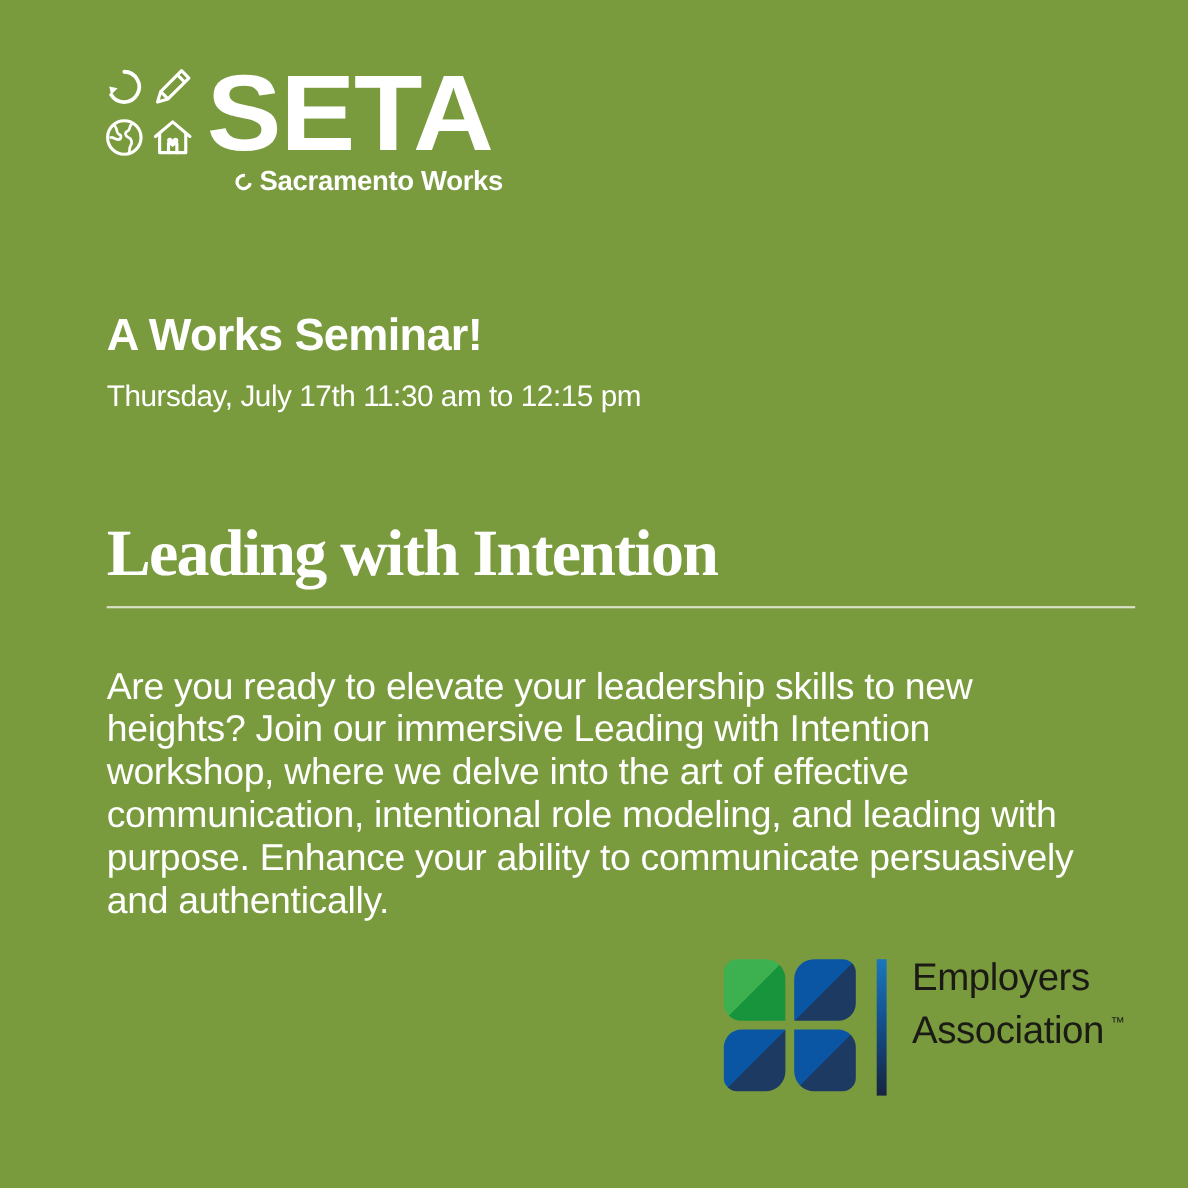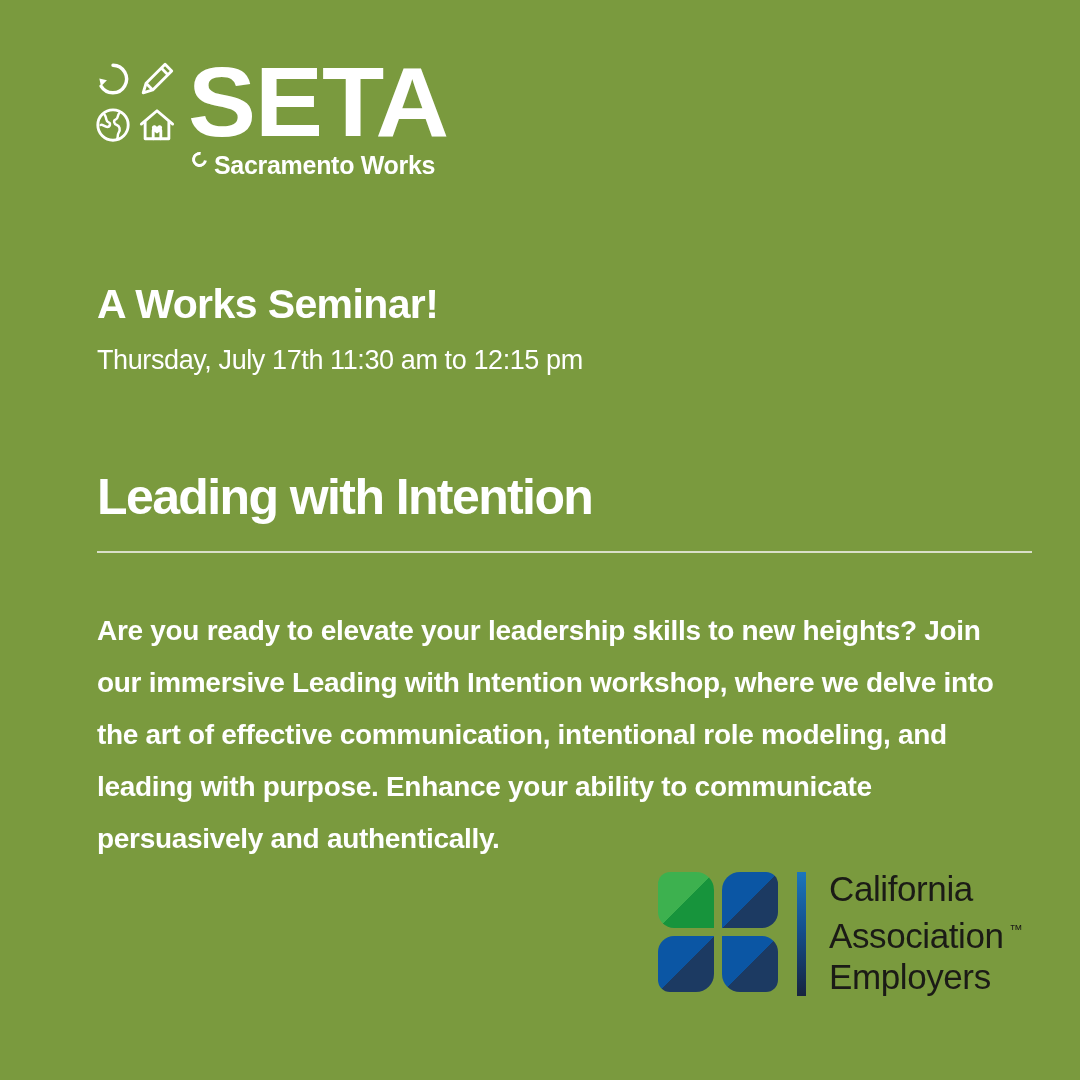--- a/index.html
+++ b/index.html
@@ -56,24 +56,24 @@
     line-height: 100px;
     font-weight: 900;
     color: #ffffff;
     letter-spacing: -1px;
     font-family: "Liberation Sans", sans-serif;
     transform: scaleX(1.04);
     transform-origin: left center;
   }
   .seta-tagline {
     position: absolute;
-    left: 98px;
+    left: 120px;
     top: 100px;
     display: flex;
-    align-items: flex-start;
+    align-items: center;
     gap: 7px;
   }
   .tagline-mark {
     width: 15px;
     height: 15px;
     border: 3px solid #ffffff;
     border-radius: 50%;
     border-right-color: transparent;
     transform: rotate(-35deg);
     box-sizing: border-box;
@@ -105,45 +105,46 @@
     font-size: 27px;
     line-height: 48px;
     font-weight: 400;
     letter-spacing: -0.4px;
   }
   .title {
     position: absolute;
     left: 73px;
     top: 420px;
     color: #ffffff;
-    font-size: 50px;
+    font-size: 60px;
     line-height: 86px;
     font-weight: 700;
     letter-spacing: -1.6px;
+    font-family: Liberation Serif, serif;
   }
 
   .divider {
     position: absolute;
     left: 73px;
     top: 551px;
     width: 935px;
     height: 2px;
     background: #d9dfc8;
   }
 
   
   .body-copy {
     position: absolute;
     left: 73px;
     top: 605px;
     width: 940px;
     color: #ffffff;
-    font-size: 28px;
-    line-height: 52px;
-    font-weight: 700;
+    font-size: 34px;
+    line-height: 39px;
+    font-weight: 400;
     letter-spacing: -0.3px;
   }
   .body-copy p {
     margin: 0;
   }
   .body-copy .para-wide { width: 900px; }
   .body-copy .para-narrow { width: 560px; }
 
   
   .cea-logo {
@@ -284,20 +285,19 @@
 
         <path d="M20 68 H60 V106 A18 18 0 0 1 42 124 H16 A12 12 0 0 1 4 112 V84 A16 16 0 0 1 20 68 Z" fill="url(#gBlueBL)"></path>
 
         <path d="M68 68 H108 A16 16 0 0 1 124 84 V112 A12 12 0 0 1 112 124 H86 A18 18 0 0 1 68 106 Z" fill="url(#gBlueBR)"></path>
       </svg>
     </span>
 
     <span class="cea-rule"></span>
 
     <div class="cea-text">
-      <span class="cea-line">California</span>
+      <span class="cea-line">Employers</span>
       <span class="cea-line"><span>Association</span><span class="cea-tm">™</span></span>
-      <span class="cea-line">Employers</span>
     </div>
 
   </div>
 
 </div>
 
 </body></html>

